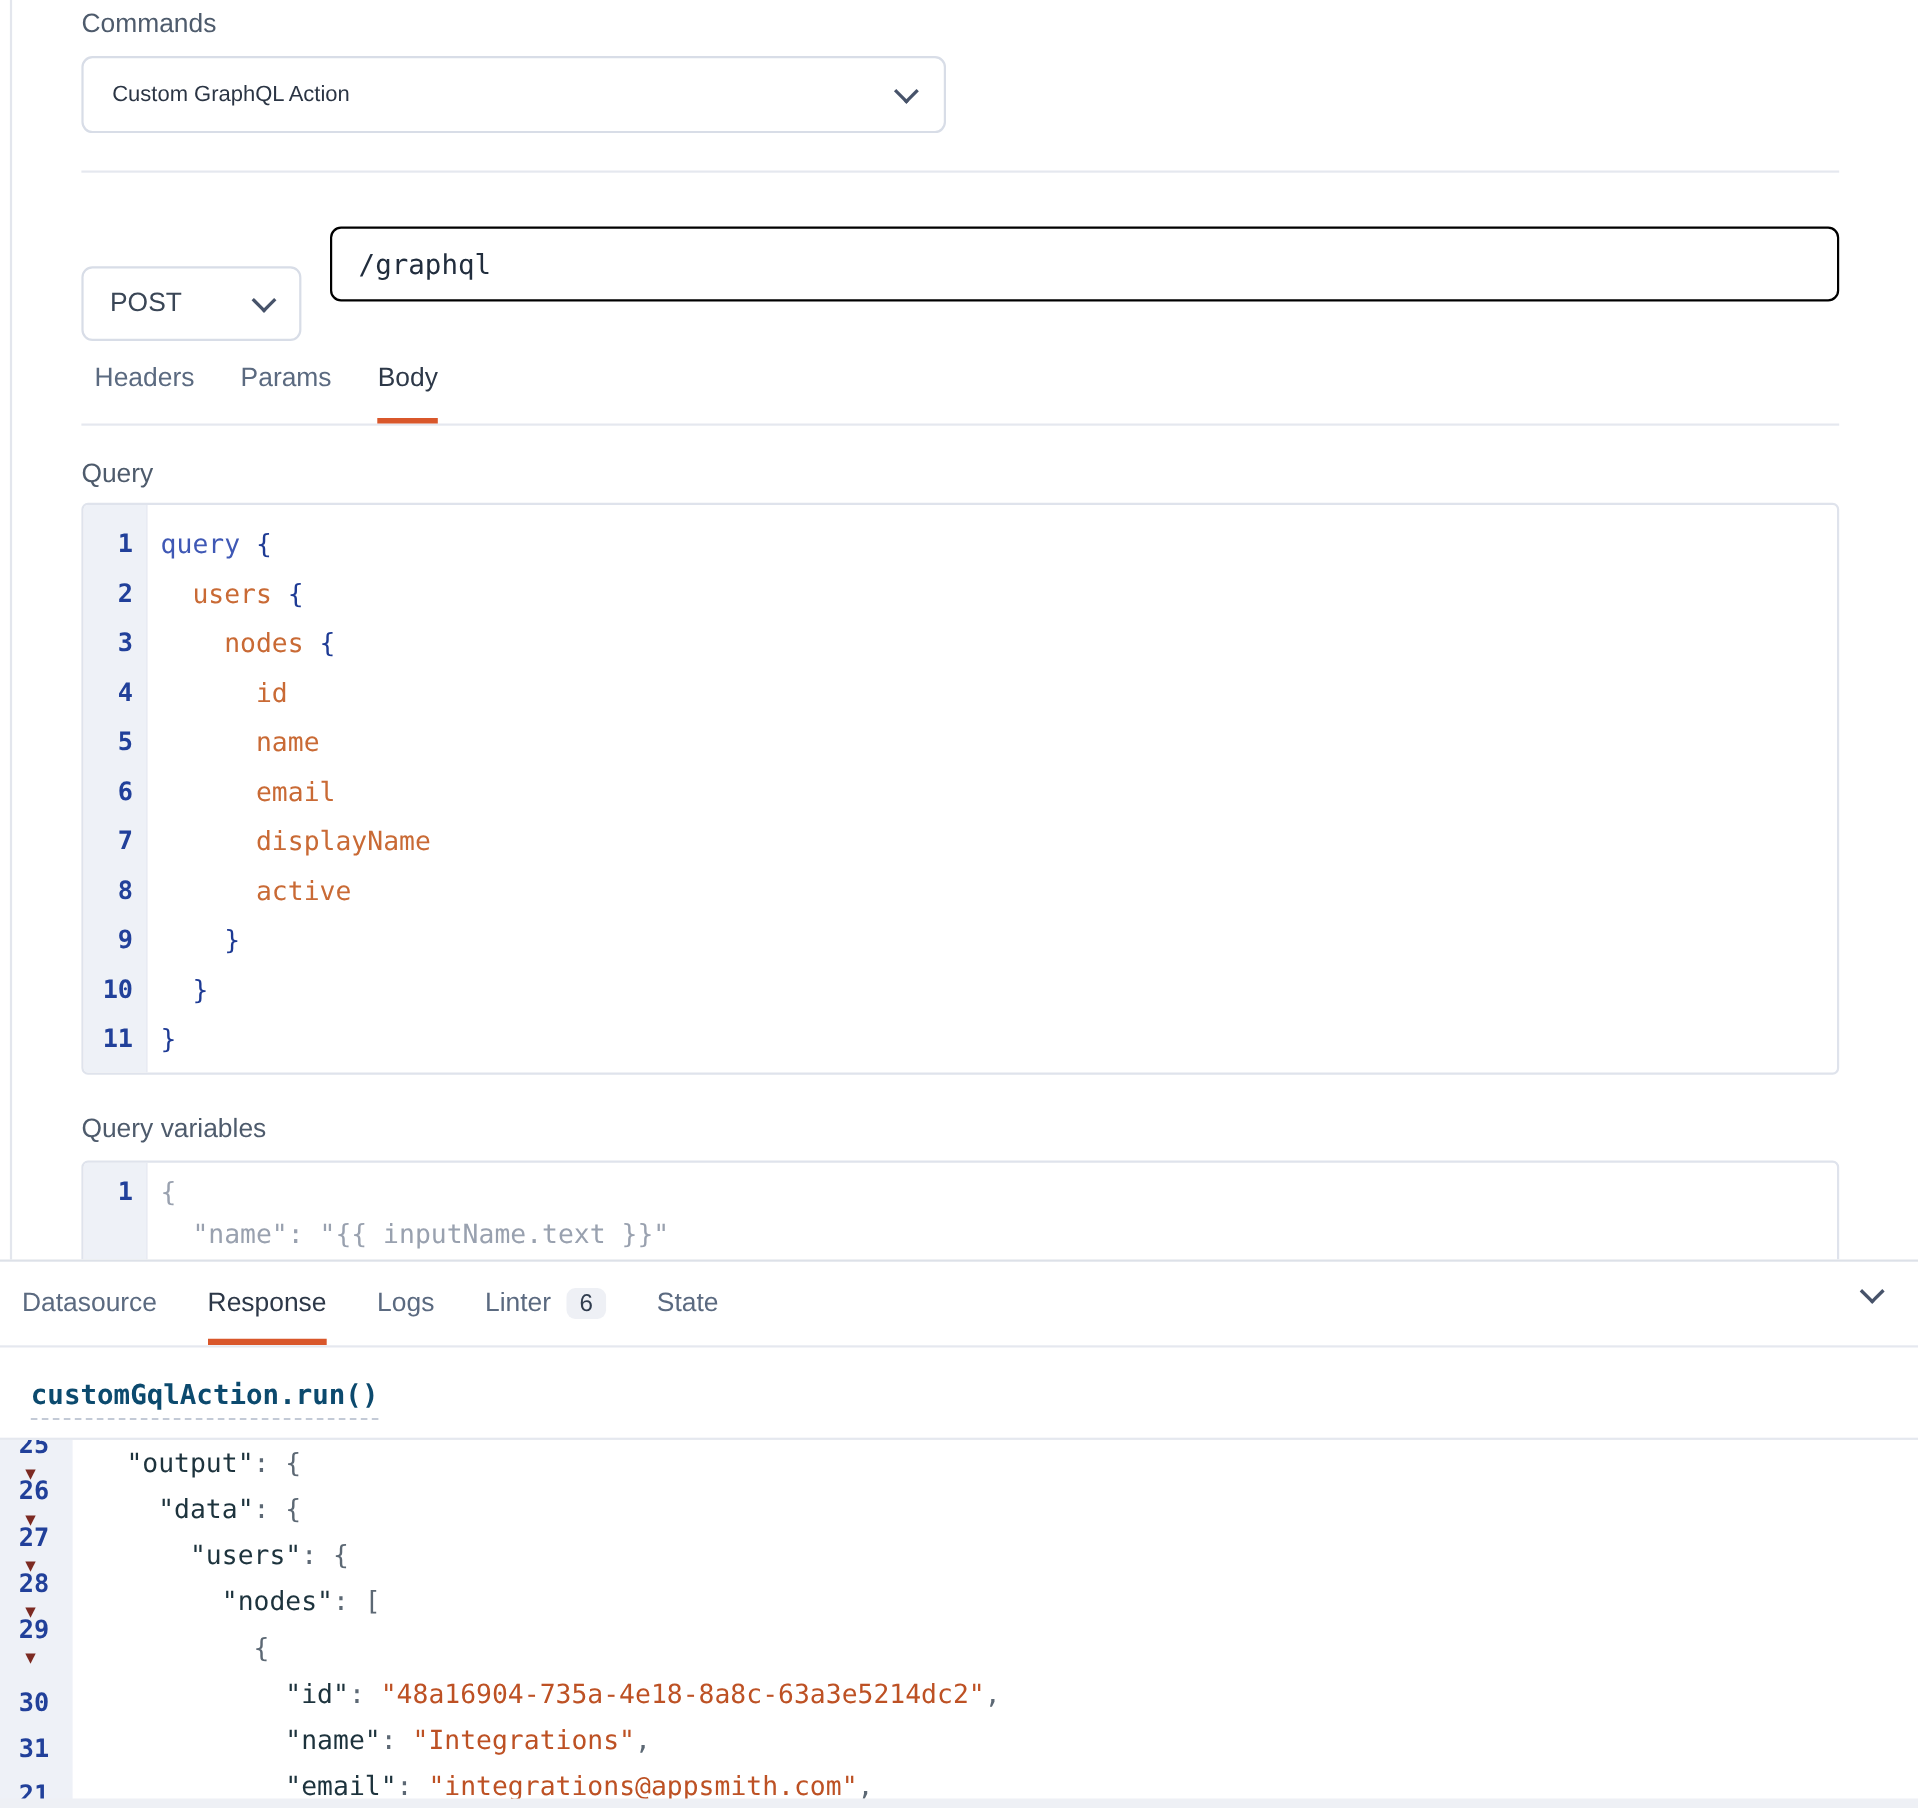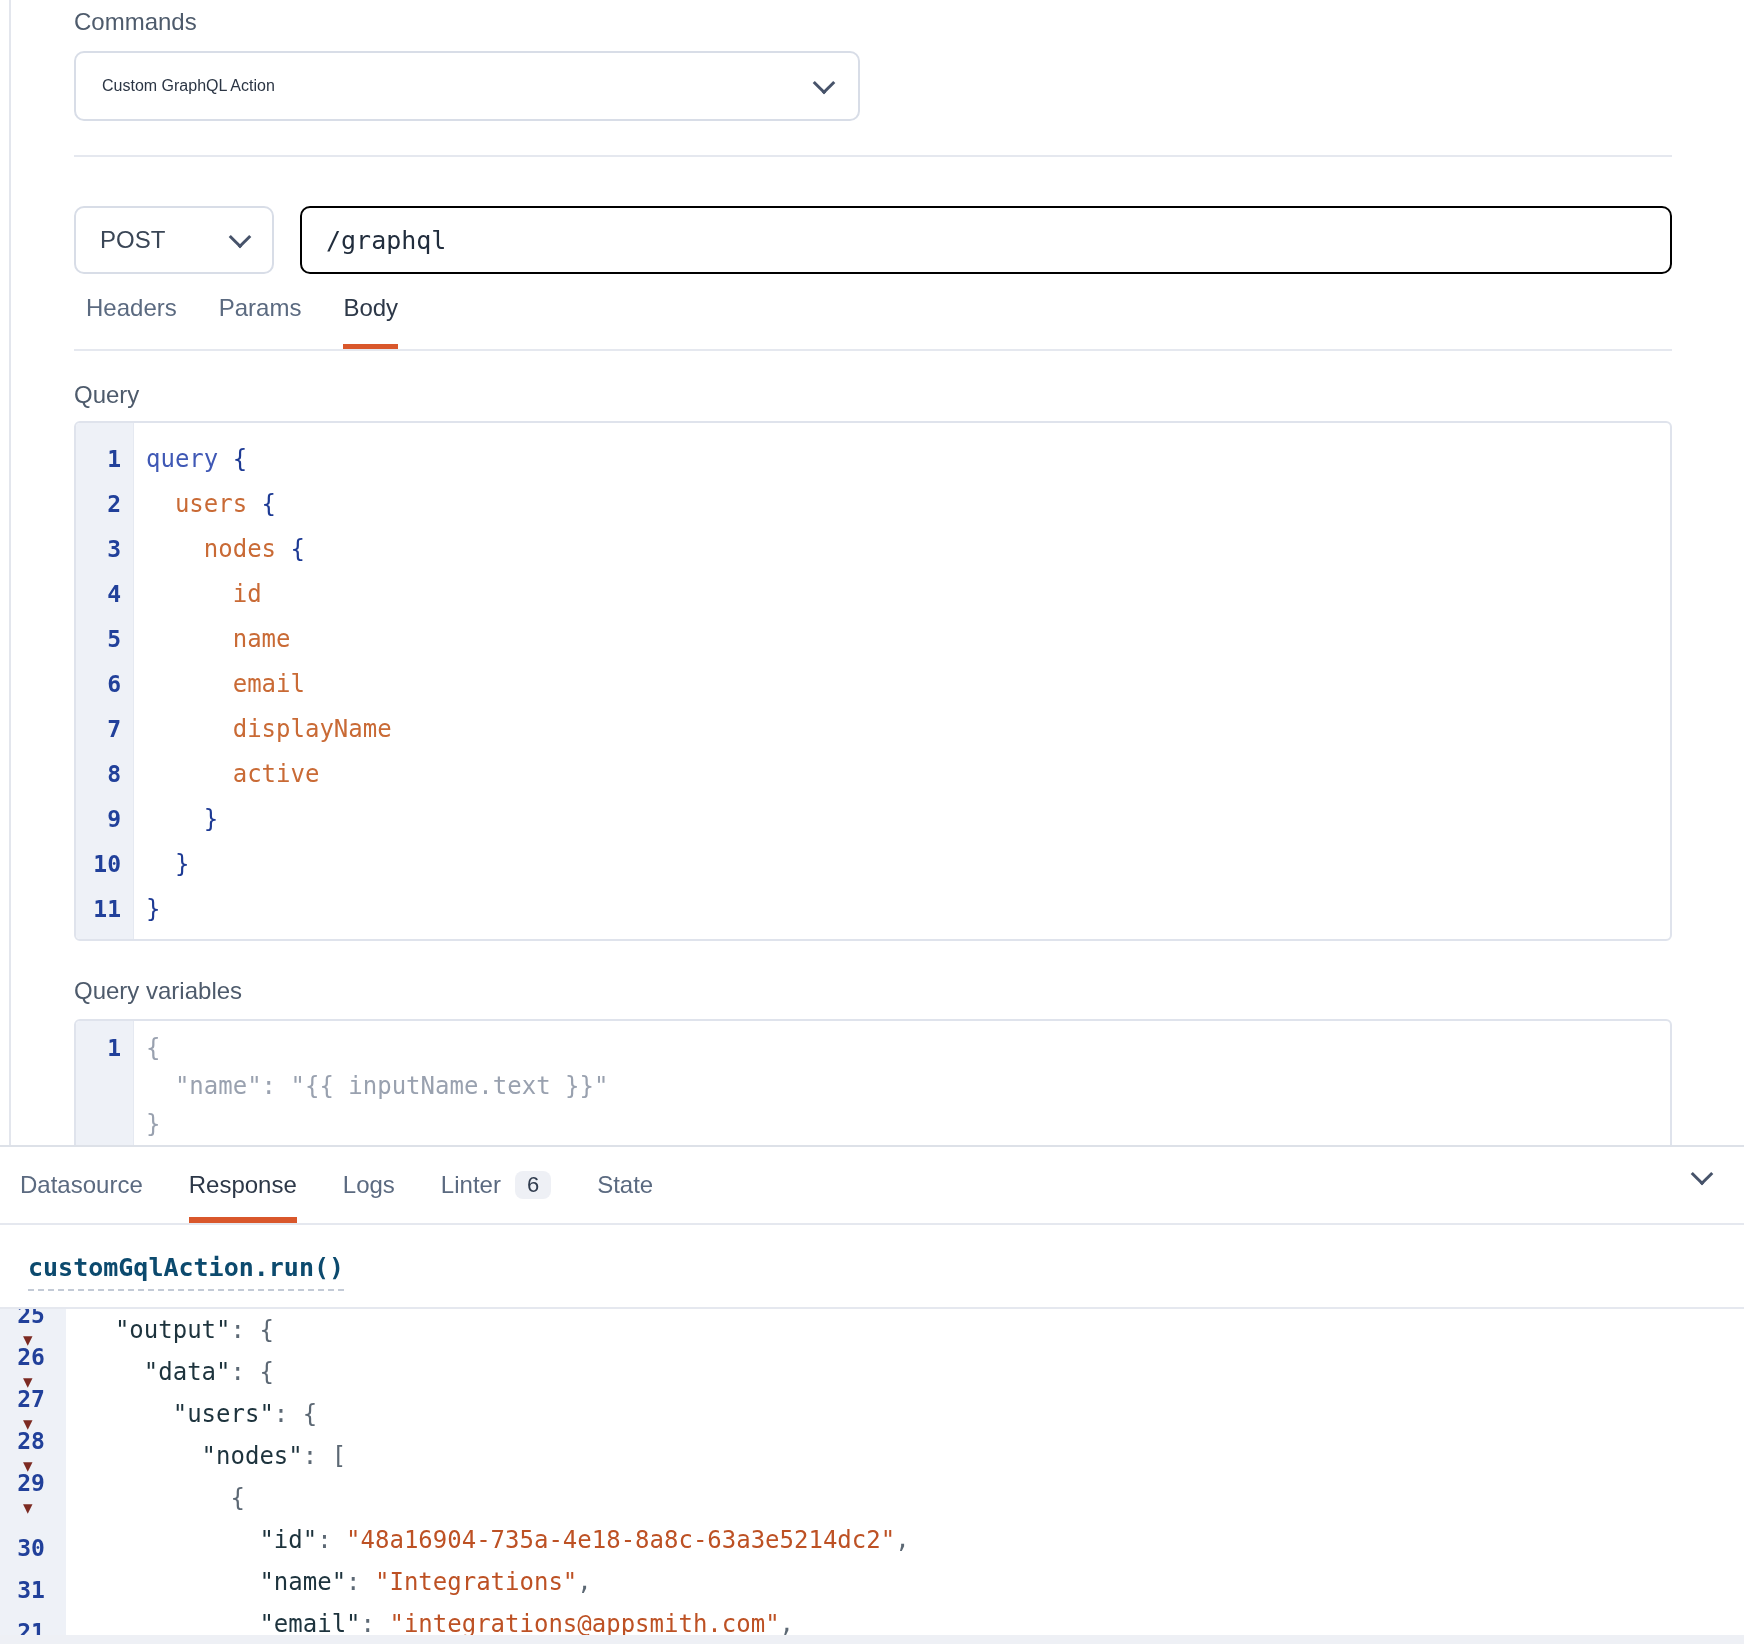--- a/index.html
+++ b/index.html
@@ -10,30 +10,30 @@
   .left-border{position:absolute;left:9px;top:0;width:2px;height:1303px;background:#e3e6ed;}
 
   
   .top-section{position:absolute;top:0;left:0;width:1744px;height:1145px;overflow:hidden;
     padding-left:74px;box-sizing:border-box;}
   .field-label{font-size:24px;color:#4e5b6c;}
   .lbl-commands{margin-top:8px;}
   .select-box{
     margin-top:15px;width:786px;height:70px;border:2px solid #d8dde7;border-radius:10px;
     box-sizing:border-box;display:flex;align-items:center;justify-content:space-between;
-    padding:0 26px;font-size:16px;color:#2b3544;background:#fff;cursor:pointer;
+    padding:0 26px;font-size:20px;color:#2b3544;background:#fff;cursor:pointer;
   }
   .chev{width:13px;height:13px;border-right:3px solid #47536a;border-bottom:3px solid #47536a;
     transform:rotate(45deg);margin-top:-7px;flex:none;}
   .divider1{margin-top:34px;width:1598px;height:2px;background:#e5e8ef;}
   .request-row{margin-top:49px;width:1598px;display:flex;gap:26px;}
   .method-select{
     width:200px;height:68px;border:2px solid #d8dde7;border-radius:10px;box-sizing:border-box;
     display:flex;align-items:center;justify-content:space-between;padding:0 24px;
-    font-size:24px;color:#3a4656;background:#fff;cursor:pointer;flex:none;
+    font-size:24px;color:#3a4656;background:#fff;cursor:pointer;flex:none;margin-top:36px;
   }
   .url-input{
     flex:1;height:68px;border:2px solid #000000;border-radius:10px;box-sizing:border-box;
     display:flex;align-items:center;padding:0 24px;
     font-family:"DejaVu Sans Mono",monospace;font-size:25px;color:#212d3d;background:#fff;
   }
   .tabs-row{width:1598px;height:77px;border-bottom:2px solid #e5e8ef;box-sizing:border-box;
     display:flex;align-items:flex-end;gap:42px;padding-left:12px;}
   .tab{height:100%;display:flex;align-items:flex-end;padding-bottom:27px;font-size:24px;
     color:#5b6a80;cursor:pointer;}

